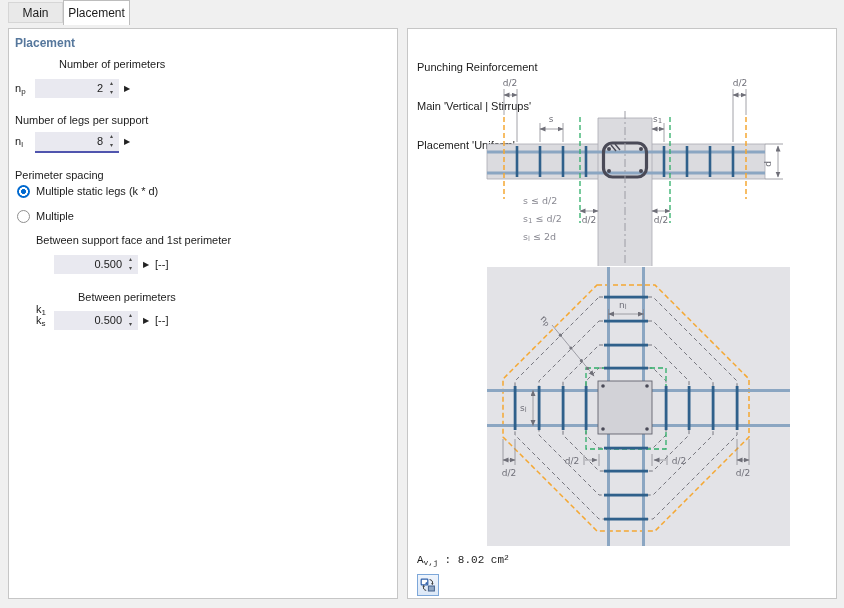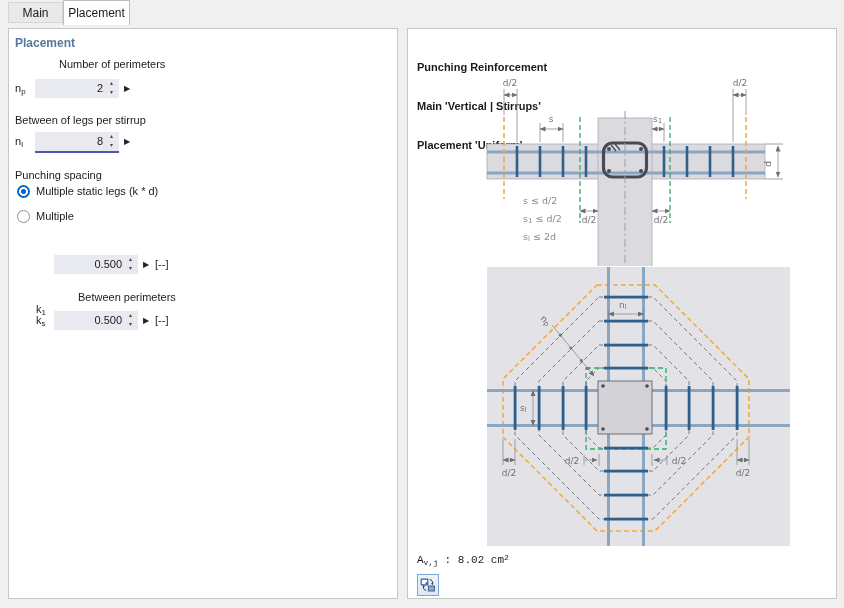--- a/index.html
+++ b/index.html
@@ -16,21 +16,21 @@
   .heading{font-weight:bold;font-size:12px;color:#56779c;}
   .field{position:absolute;height:19px;background:#e9e9f0;}
   .field .val{position:absolute;right:16px;top:0;line-height:19px;}
   .spin{position:absolute;right:2px;top:0;width:11px;height:19px;text-align:center;}
   .spin .up,.spin .dn{display:block;font-size:6px;line-height:8px;color:#4a4a4a;height:9px;}
   .fly{position:absolute;font-size:8px;color:#222;line-height:19px;}
   .focusline{position:absolute;left:0;right:0;bottom:-2px;height:2px;background:#5055ae;}
   .radio{position:absolute;width:13px;height:13px;border-radius:50%;box-sizing:border-box;}
   .radio.sel{background:radial-gradient(circle,#0069cf 0 2.2px,#ffffff 2.7px 4.2px,#0069cf 4.6px 6.5px);}
   .radio.unsel{background:#fff;border:1px solid #8f8f8f;}
-  .rtext{position:absolute;line-height:13px;white-space:pre;font-weight:bold;}
+  .rtext{position:absolute;line-height:13px;white-space:pre;}
   sub{font-size:8px;vertical-align:-2px;}
   sup{font-size:8px;vertical-align:3px;}
   svg{font-family:"DejaVu Sans",sans-serif;}
   svg text{fill:#6f6f78;font-size:9px;}
   .svgsub{font-size:7px;baseline-shift:-18%;}
   .formula{fill:#8a8a93;font-size:9.5px;}
   .iconbtn{position:absolute;width:22px;height:22px;background:linear-gradient(#eef4fc,#dce8f7);
            border:1px solid #7da7d9;box-sizing:border-box;padding:2px;cursor:pointer;}
 </style>
 </head>
@@ -52,40 +52,41 @@
   <div class="lbl" style="left:6px;top:53px;"><span>n</span><sub>p</sub></div>
   <div class="field" style="left:26px;top:50px;width:84px;">
     <span class="val">2</span>
     <span class="spin">
       <span class="up">▴</span>
       <span class="dn">▾</span>
     </span>
   </div>
   <div class="fly" style="left:115px;top:50px;">▶</div>
 
-  <div class="lbl" style="left:6px;top:85px;">Between of legs per stirrup</div>
+  <div class="lbl" style="left:6px;top:85px;">Number of legs per support</div>
   <div class="lbl" style="left:6px;top:106px;"><span>n</span><sub>l</sub></div>
   <div class="field" style="left:26px;top:103px;width:84px;">
     <span class="val">8</span>
     <span class="spin">
       <span class="up">▴</span>
       <span class="dn">▾</span>
     </span>
     <span class="focusline"></span>
   </div>
   <div class="fly" style="left:115px;top:103px;">▶</div>
 
-  <div class="lbl" style="left:6px;top:140px;">Punching spacing</div>
+  <div class="lbl" style="left:6px;top:140px;">Perimeter spacing</div>
 
   <span class="radio sel" style="left:8px;top:156px;"></span>
   <div class="lbl" style="left:27px;top:156px;">Multiple static legs (k * d)</div>
 
   <span class="radio unsel" style="left:8px;top:181px;"></span>
   <div class="lbl" style="left:27px;top:181px;">Multiple</div>
 
+  <div class="lbl" style="left:27px;top:205px;">Between support face and 1st perimeter</div>
   <div class="lbl" style="left:27px;top:229px;margin-top:45px;"><span>k</span><sub>1</sub></div>
   <div class="field" style="left:45px;top:226px;width:84px;">
     <span class="val">0.500</span>
     <span class="spin">
       <span class="up">▴</span>
       <span class="dn">▾</span>
     </span>
   </div>
   <div class="fly" style="left:134px;top:226px;">▶</div>
   <div class="lbl" style="left:146px;top:229px;">[--]</div>

